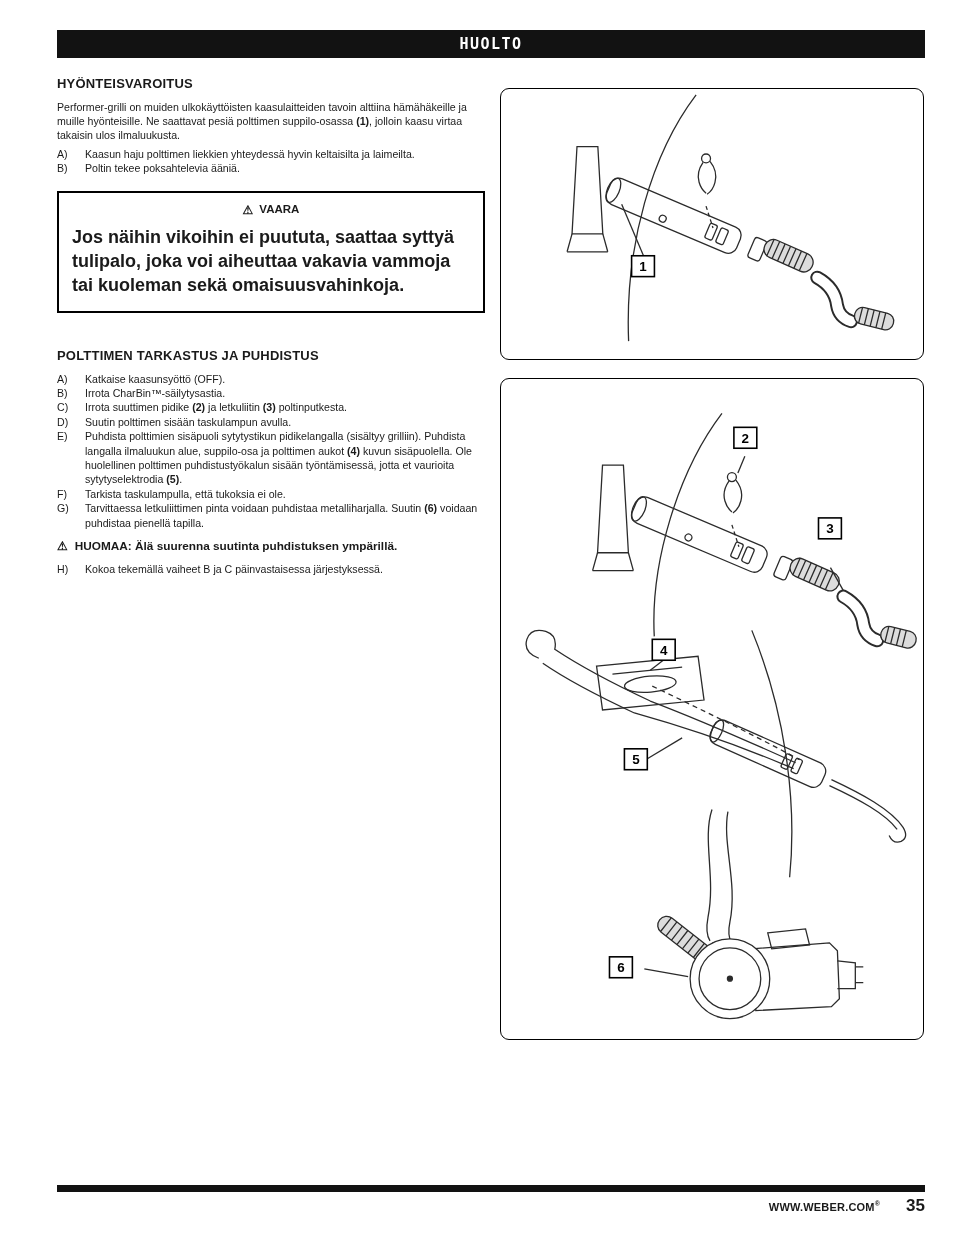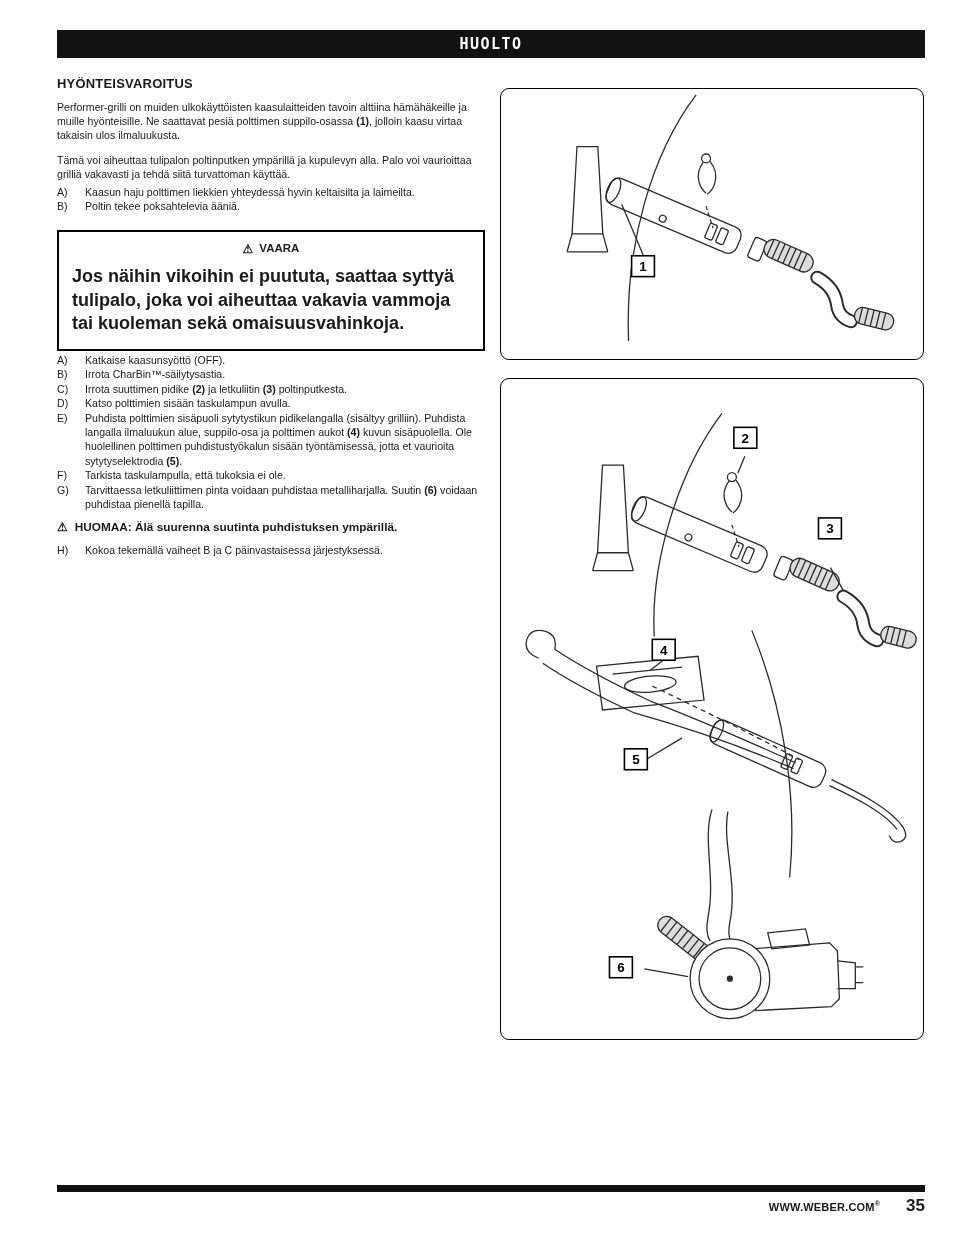--- a/index.html
+++ b/index.html
@@ -61,21 +61,20 @@
   <div class="header-bar">
     <span class="header-title">HUOLTO</span>
   </div>
 
   <div class="left-col">
 
     <h2 class="section-heading">HYÖNTEISVAROITUS</h2>
 
     <div class="paras">
         <p class="body"><span>Performer-grilli on muiden ulkokäyttöisten kaasulaitteiden tavoin alttiina hämähäkeille ja muille hyönteisille. Ne saattavat pesiä polttimen suppilo-osassa </span><span class="b">(1)</span><span>, jolloin kaasu virtaa takaisin ulos ilmaluukusta.</span></p>
-        <p class="body"><span>Tämä voi aiheuttaa tulipalon poltinputken ympärillä ja kupulevyn alla. Palo voi vaurioittaa grilliä vakavasti ja tehdä siitä turvattoman käyttää.</span></p>
       </div>
 
     <div>
         <div class="row">
           <span class="lbl">A)</span>
           <span class="txt">Kaasun haju polttimen liekkien yhteydessä hyvin keltaisilta ja laimeilta.</span>
         </div>
         <div class="row">
           <span class="lbl">B)</span>
           <span class="txt">Poltin tekee poksahtelevia ääniä.</span>
@@ -83,37 +82,38 @@
       </div>
 
     <div class="danger-box">
       <div class="danger-title-row">
         <span class="note-icon">⚠</span>
         <span>VAARA</span>
       </div>
       <div class="danger-text">Jos näihin vikoihin ei puututa, saattaa syttyä tulipalo, joka voi aiheuttaa vakavia vammoja tai kuoleman sekä omaisuusvahinkoja.</div>
     </div>
 
+    <h2 class="section-heading section2">POLTTIMEN TARKASTUS JA PUHDISTUS</h2>
 
     <div class="steps">
         <div class="row">
           <span class="lbl">A)</span>
           <span class="txt"><span>Katkaise kaasunsyöttö (OFF).</span></span>
         </div>
         <div class="row">
           <span class="lbl">B)</span>
           <span class="txt"><span>Irrota CharBin™-säilytysastia.</span></span>
         </div>
         <div class="row">
           <span class="lbl">C)</span>
           <span class="txt"><span>Irrota suuttimen pidike </span><span class="b">(2)</span><span> ja letkuliitin </span><span class="b">(3)</span><span> poltinputkesta.</span></span>
         </div>
         <div class="row">
           <span class="lbl">D)</span>
-          <span class="txt"><span>Katso polttimien sisään taskulampun avulla.</span></span>
+          <span class="txt"><span>Suutin polttimen sisään taskulampun avulla.</span></span>
         </div>
         <div class="row">
           <span class="lbl">E)</span>
           <span class="txt"><span>Puhdista polttimien sisäpuoli sytytystikun pidikelangalla (sisältyy grilliin). Puhdista langalla ilmaluukun alue, suppilo-osa ja polttimen aukot </span><span class="b">(4)</span><span> kuvun sisäpuolella. Ole huolellinen polttimen puhdistustyökalun sisään työntämisessä, jotta et vaurioita sytytyselektrodia </span><span class="b">(5)</span><span>.</span></span>
         </div>
         <div class="row">
           <span class="lbl">F)</span>
           <span class="txt"><span>Tarkista taskulampulla, että tukoksia ei ole.</span></span>
         </div>
         <div class="row">

